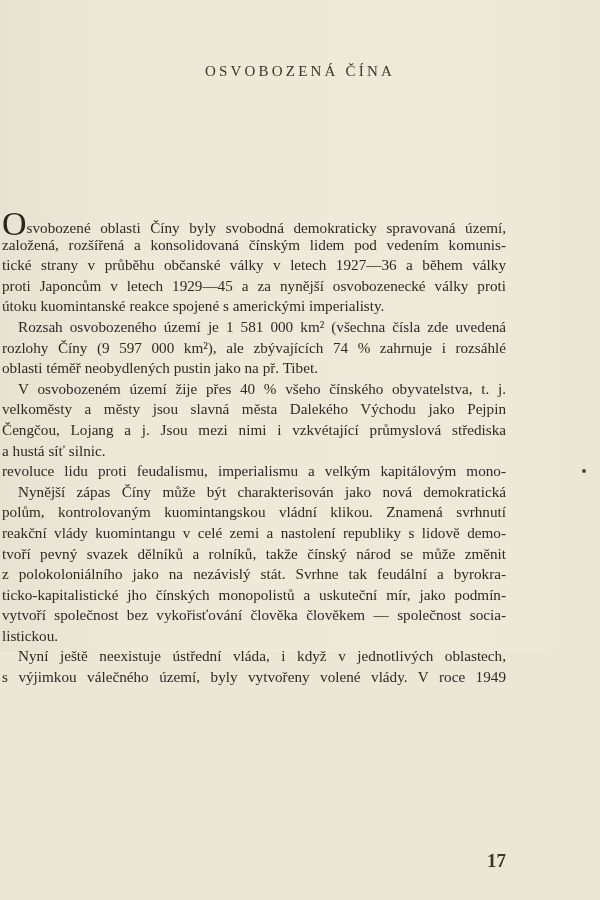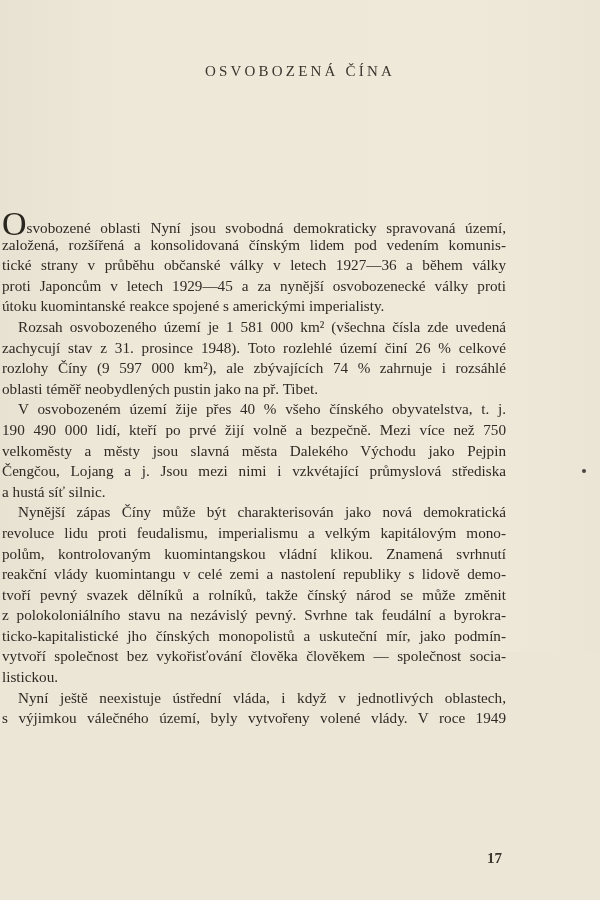--- a/index.html
+++ b/index.html
@@ -61,59 +61,57 @@
       font-size: 34px;
       line-height: 20px;
       vertical-align: -2px;
       color: #2a2620;
       margin-right: 0px;
     }
     .page-number {
       position: absolute;
       top: 850px;
       left: 487px;
-      font-size: 15px;
+      font-size: 19px;
       font-weight: bold;
       color: #3a352d;
     }
     .speck {
       position: absolute;
       width: 4px;
       height: 4px;
       border-radius: 50%;
       background: #4a4540;
     }
   </style>
 </head>
 <body>
 
 <div class="page">
   <h1 class="chapter-title">OSVOBOZENÁ ČÍNA</h1>
 
   <div class="body-text" id="body-text">
-      <div class="line"><span class="drop-cap">O</span><span>svobozené oblasti Nyní jsou svobodná demokraticky spravovaná území,</span></div>
+      <div class="line"><span class="drop-cap">O</span><span>svobozené oblasti Číny byly svobodná demokraticky spravovaná území,</span></div>
       <div class="line"><span>založená, rozšířená a konsolidovaná čínským lidem pod vedením komunis-</span></div>
       <div class="line"><span>tické strany v průběhu občanské války v letech 1927—36 a během války</span></div>
       <div class="line"><span>proti Japoncům v letech 1929—45 a za nynější osvobozenecké války proti</span></div>
       <div class="line last"><span>útoku kuomintanské reakce spojené s americkými imperialisty.</span></div>
       <div class="line indent"><span>Rozsah osvobozeného území je 1 581 000 km² (všechna čísla zde uvedená</span></div>
-      <div class="line"><span>zachycují stav z 31. prosince 1948). Toto rozlehlé území činí 26 % celkové</span></div>
       <div class="line"><span>rozlohy Číny (9 597 000 km²), ale zbývajících 74 % zahrnuje i rozsáhlé</span></div>
       <div class="line last"><span>oblasti téměř neobydlených pustin jako na př. Tibet.</span></div>
       <div class="line indent"><span>V osvobozeném území žije přes 40 % všeho čínského obyvatelstva, t. j.</span></div>
-      <div class="line"><span>190 490 000 lidí, kteří po prvé žijí volně a bezpečně. Mezi více než 750</span></div>
       <div class="line"><span>velkoměsty a městy jsou slavná města Dalekého Východu jako Pejpin</span></div>
       <div class="line"><span>Čengčou, Lojang a j. Jsou mezi nimi i vzkvétající průmyslová střediska</span></div>
       <div class="line last"><span>a hustá síť silnic.</span></div>
+      <div class="line"><span>revoluce lidu proti feudalismu, imperialismu a velkým kapitálovým mono-</span></div>
       <div class="line indent"><span>Nynější zápas Číny může být charakterisován jako nová demokratická</span></div>
-      <div class="line"><span>revoluce lidu proti feudalismu, imperialismu a velkým kapitálovým mono-</span></div>
       <div class="line"><span>polům, kontrolovaným kuomintangskou vládní klikou. Znamená svrhnutí</span></div>
       <div class="line"><span>reakční vlády kuomintangu v celé zemi a nastolení republiky s lidově demo-</span></div>
       <div class="line"><span>tvoří pevný svazek dělníků a rolníků, takže čínský národ se může změnit</span></div>
-      <div class="line"><span>z polokoloniálního stavu na nezávislý pevný. Svrhne tak feudální a byrokra-</span></div>
+      <div class="line"><span>z polokoloniálního jako na nezávislý stát. Svrhne tak feudální a byrokra-</span></div>
       <div class="line"><span>ticko-kapitalistické jho čínských monopolistů a uskuteční mír, jako podmín-</span></div>
       <div class="line"><span>vytvoří společnost bez vykořisťování člověka člověkem — společnost socia-</span></div>
       <div class="line last"><span>listickou.</span></div>
       <div class="line indent"><span>Nyní ještě neexistuje ústřední vláda, i když v jednotlivých oblastech,</span></div>
       <div class="line"><span>s výjimkou válečného území, byly vytvořeny volené vlády. V roce 1949</span></div>
     </div>
 
   <div class="page-number">17</div>
 
   <div class="speck" style="left:582px; top:469px;"></div>

